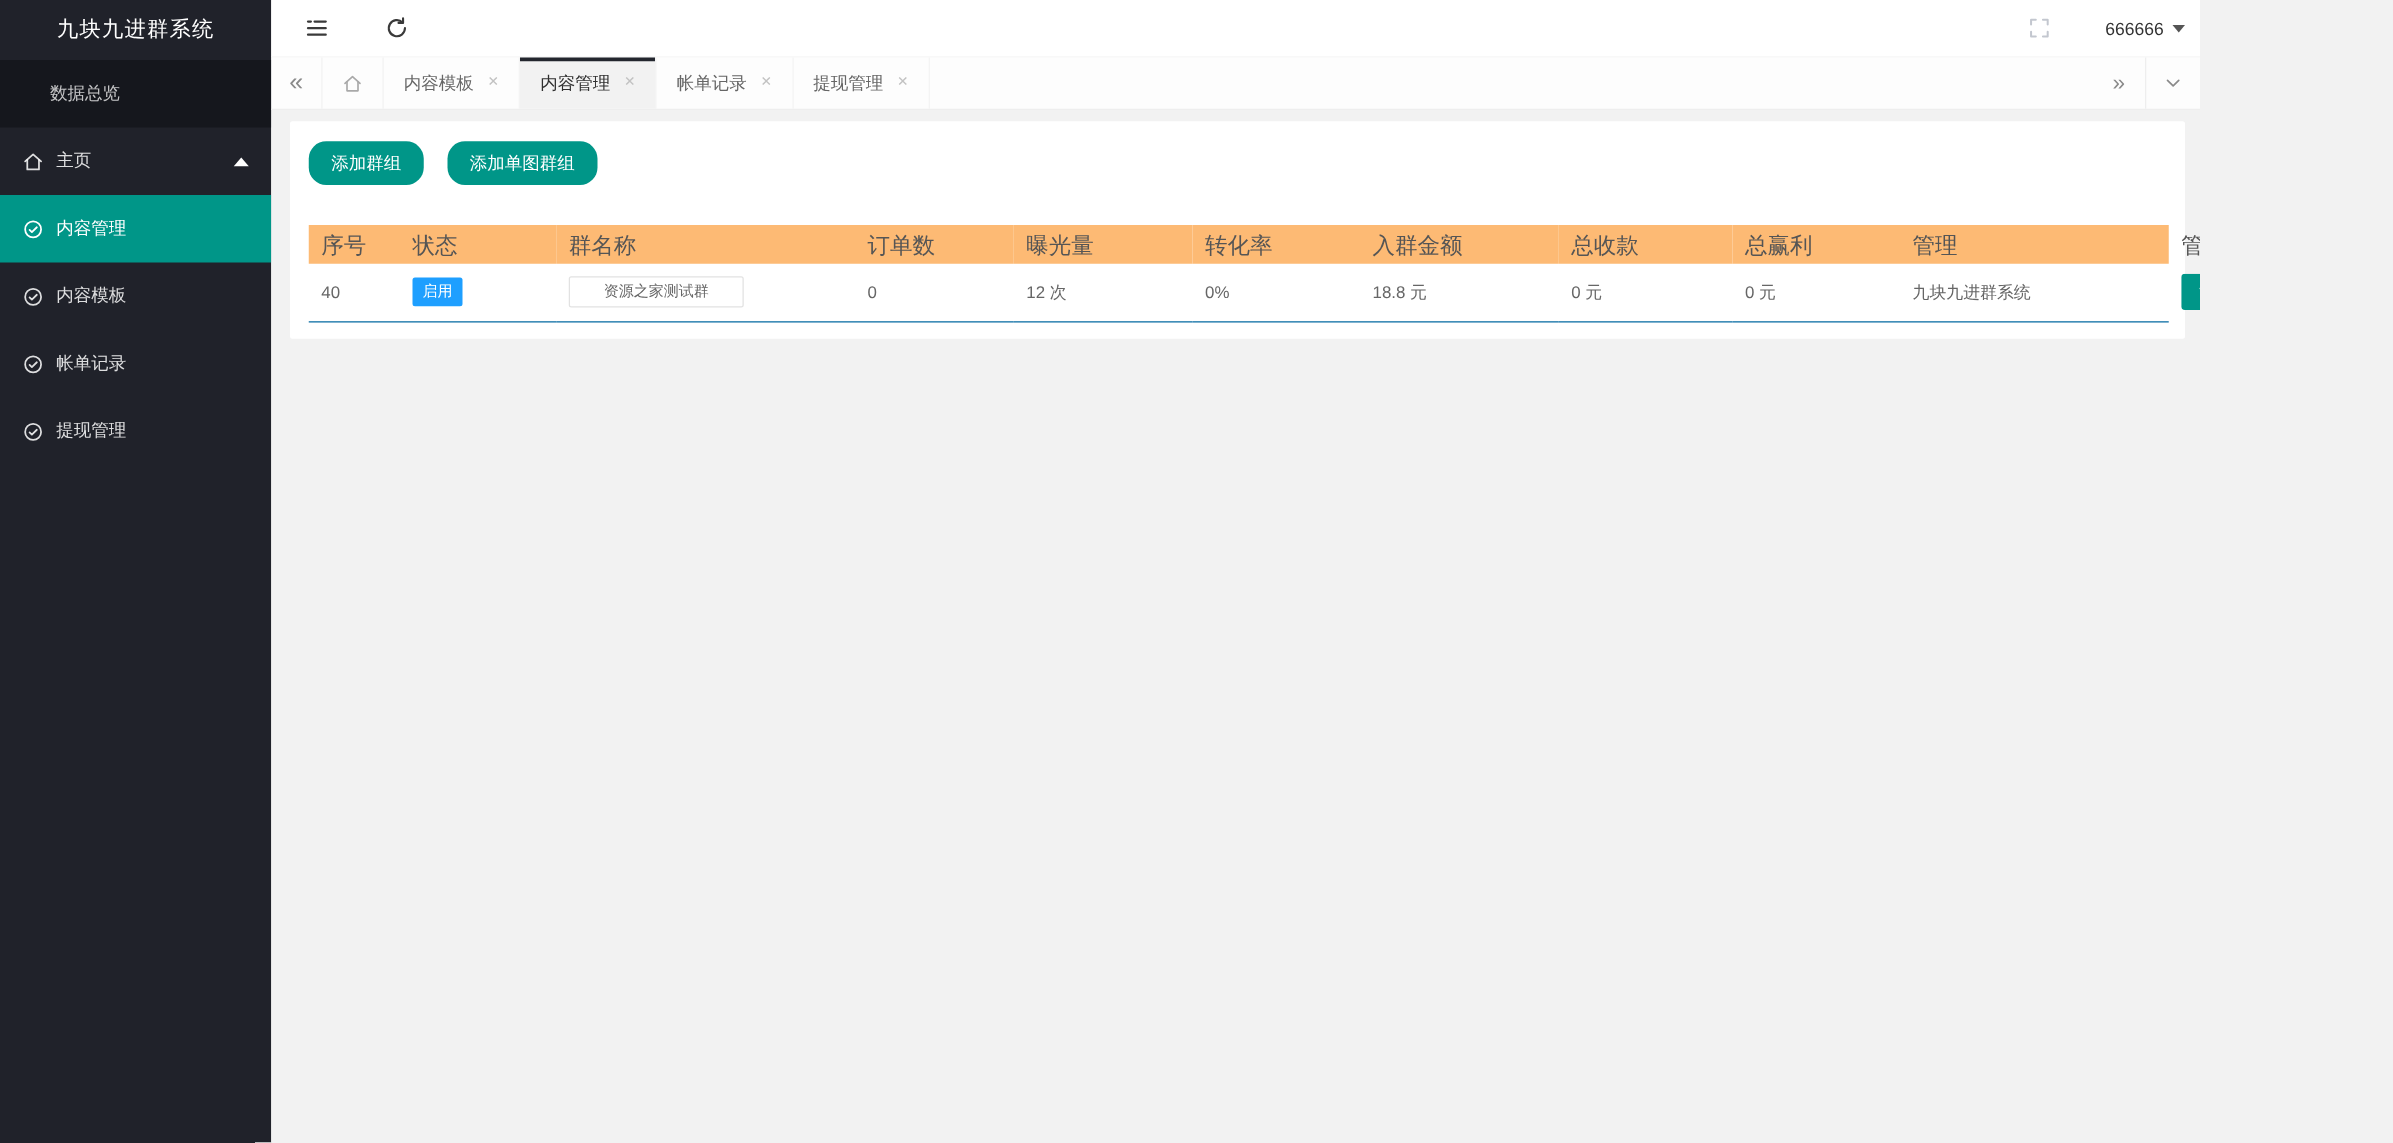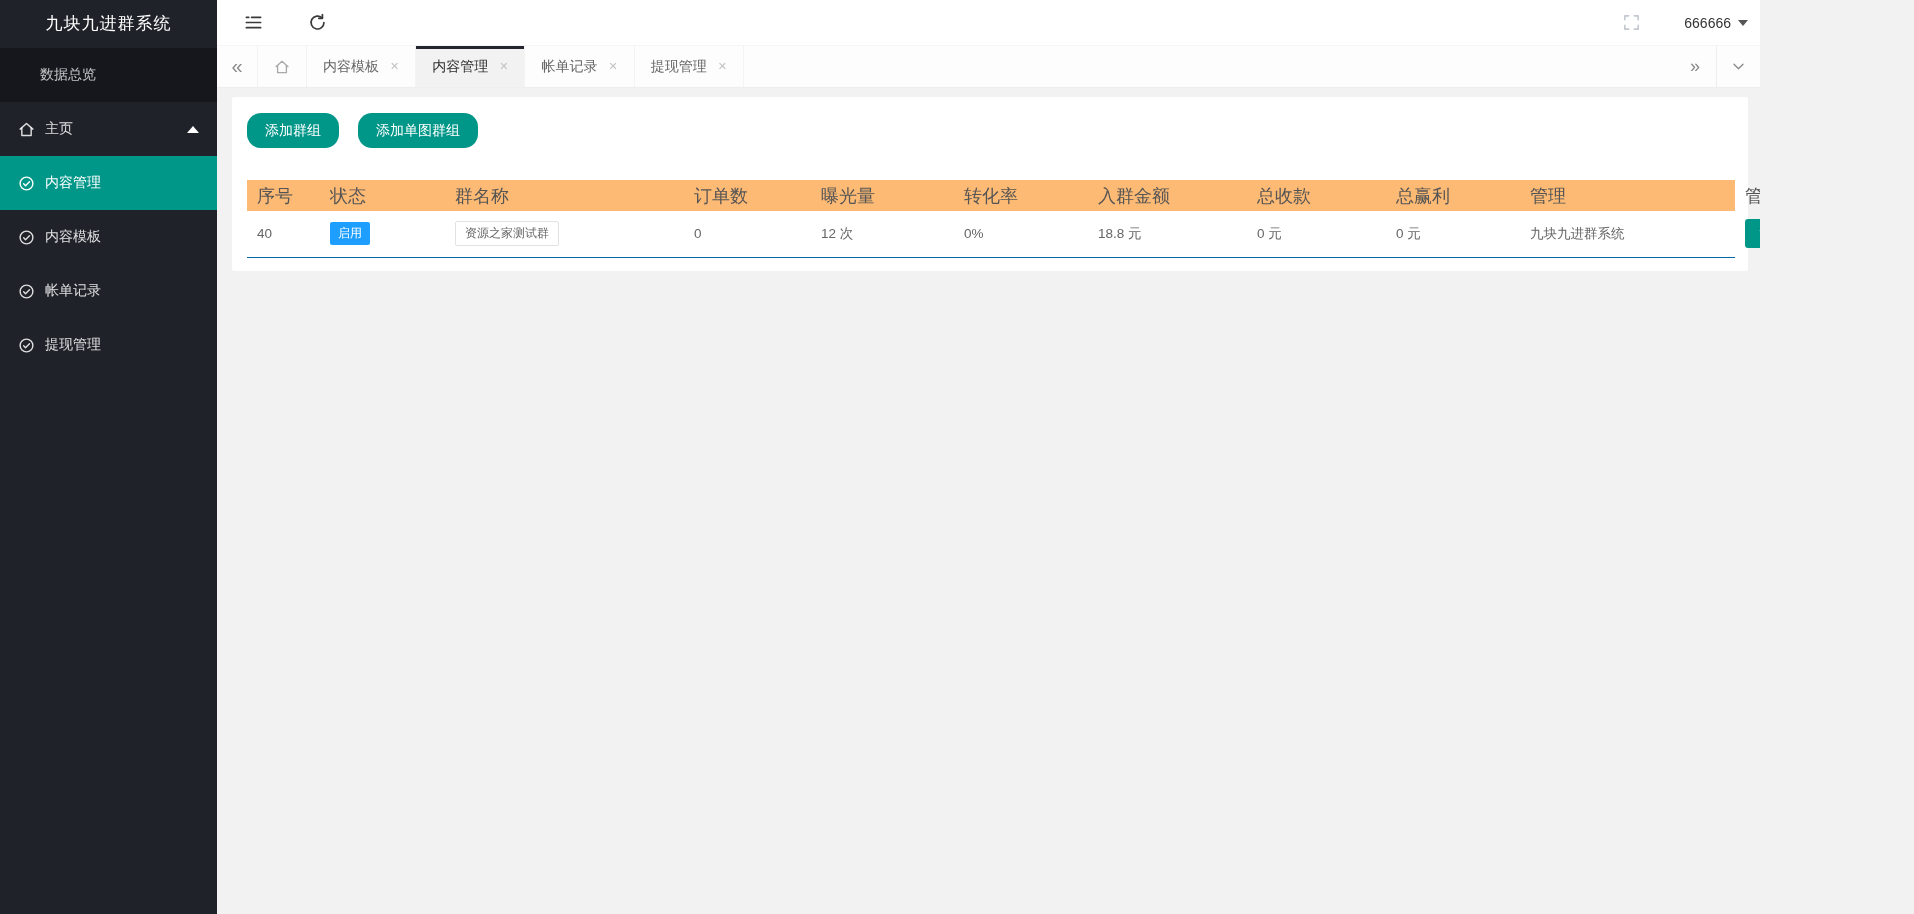--- a/index.html
+++ b/index.html
@@ -45,21 +45,21 @@
   .content { flex:1; background:#f2f2f2; padding:9px 12px 0 15px; overflow:hidden; }
   .panel { background:#fff; border-radius:2px; height:174px; padding:16px 15px; }
 
   .btn { display:inline-flex; align-items:center; justify-content:center; height:35px; padding:0 18px; background:#009688; color:#fff; font-size:14px; border:none; border-radius:14px; cursor:pointer; margin-right:15px; }
 
   table { width:100%; border-collapse:collapse; margin-top:32px; table-layout:fixed; }
   thead th { background:#fdba74; height:31px; font-weight:normal; text-align:left; color:#555; font-size:18px; padding:0 0 0 10px; white-space:nowrap; }
   tbody td { height:46px; padding:0 0 0 10px; color:#666; font-size:13.5px; border-bottom:1px solid #0369a1; white-space:nowrap; }
 
   .badge { display:inline-block; background:#1e9fff; color:#fff; font-size:12px; padding:3px 8px; border-radius:2px;font-family:Liberation Mono, monospace; }
-  .tag { display:inline-block; border:1px solid #e2e2e2; background:#fff; color:#666; font-size:12px; padding:3px 9px; border-radius:2px;text-align:right; }
+  .tag { display:inline-block; border:1px solid #e2e2e2; background:#fff; color:#666; font-size:12px; padding:3px 27px; border-radius:2px;text-align:right; }
 
   .act-group { display:inline-flex; border-radius:3px; overflow:hidden; }
   .act { height:29px; min-width:40px; background:#009688; color:#fff; display:inline-flex; align-items:center; justify-content:center; cursor:pointer; border-right:1px solid rgba(255,255,255,.7); font-size:16px; padding:0 9px; }
   .act:last-child { border-right:none; }
   .act svg { width:13px; height:13px; }
 </style>
 </head>
 <body>
 
 <div class="app">

